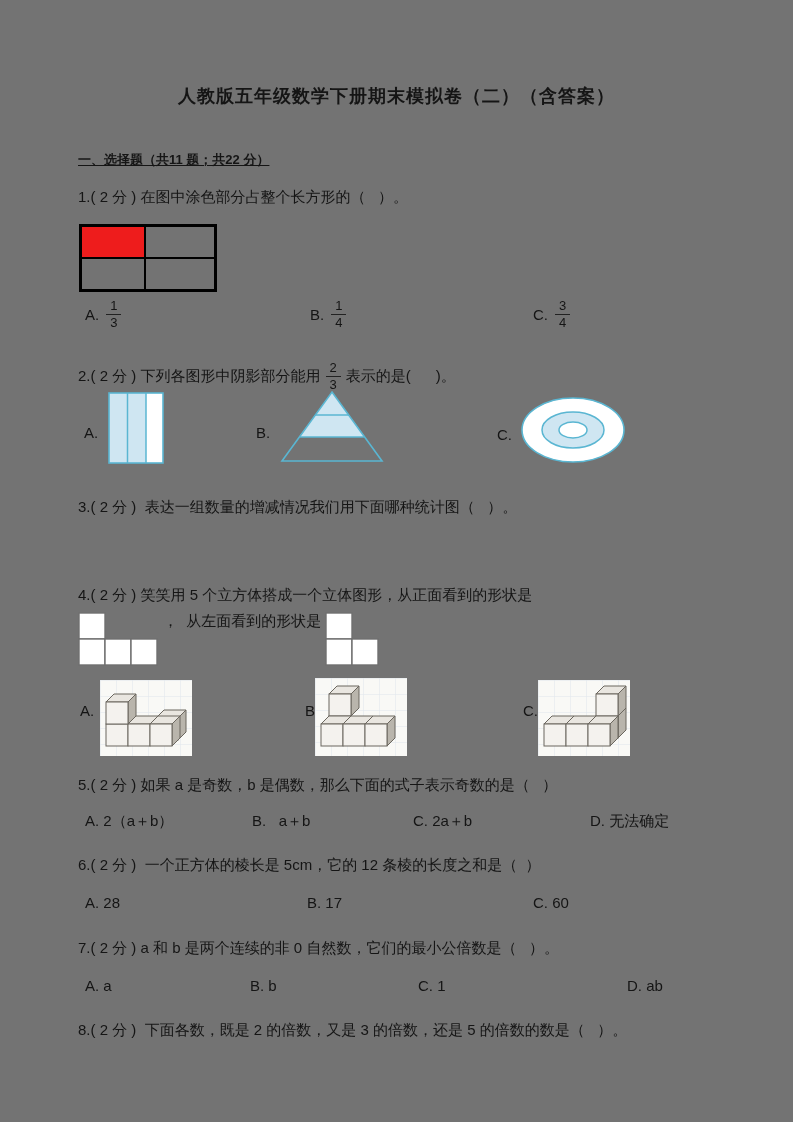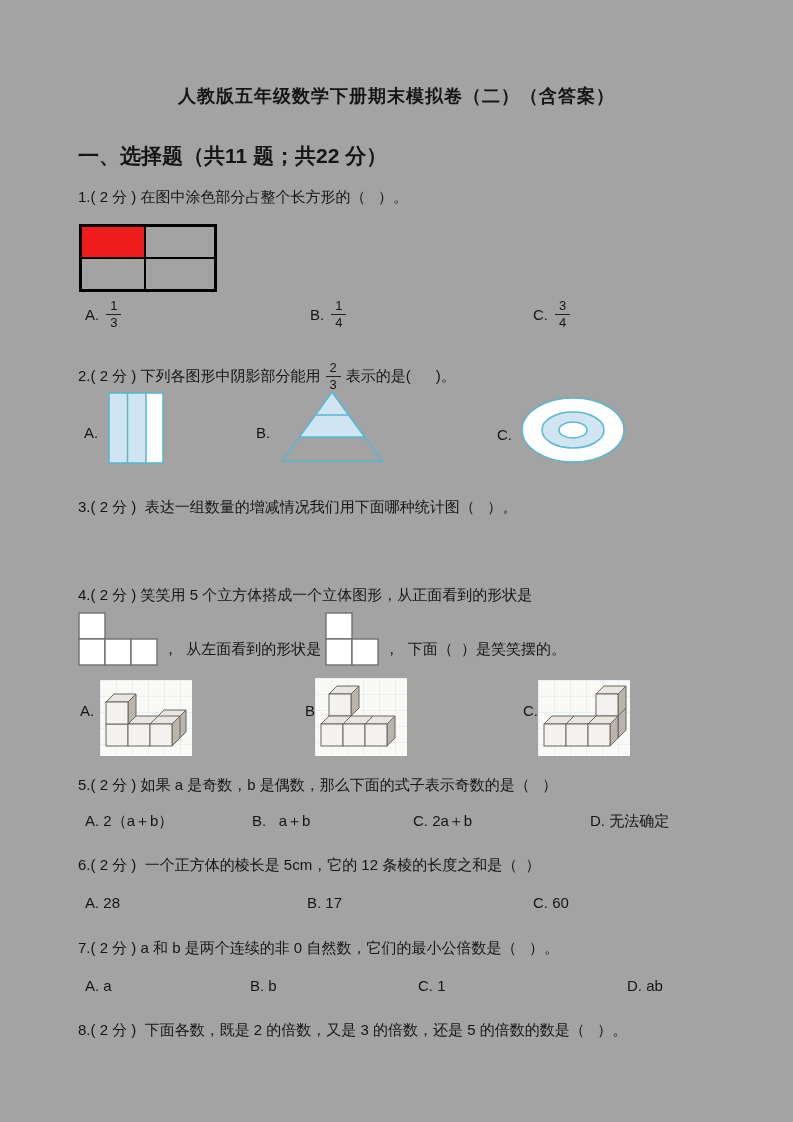--- a/index.html
+++ b/index.html
@@ -1,29 +1,29 @@
 <!DOCTYPE html>
 <html style="--shade-red: #ee1c1c; --shade-blue: #cfe6f2; --stroke-teal: #5ab6d2; --cube-front: #f4f2ee; --cube-top: #e9e6e0; --cube-side: #b9b5ac;"><head>
 <meta charset="utf-8">
 <style>
   html,body{margin:0;padding:0;background:#ffffff;}
   .page{
-    position:relative; width:793px; height:1122px; background:#a3a3a3;
+    position:relative; width:793px; height:1122px; background:#737373;
     font-family:"Liberation Sans","DejaVu Sans",sans-serif; color:#151515;
     overflow:hidden;
   }
   .abs{position:absolute;}
   .title{
     position:absolute; top:84px; left:0; width:100%;
     text-align:center; font-size:18px; font-weight:bold; letter-spacing:1px;
     white-space:pre;
   }
   .section{
-    position:absolute; top:142px; left:78px;
-    font-size:21px; font-weight:bold; white-space:pre;
+    position:absolute; top:151px; left:78px;
+    font-size:13px; font-weight:bold; white-space:pre;text-decoration:underline;
   }
   .qtext{
     position:absolute; left:78px; font-size:15px; white-space:pre-wrap;
     line-height:1.45;
   }
   .optrow{position:absolute; left:0; width:793px; height:26px;}
   .opt{position:absolute; font-size:15px; white-space:pre;}
   .fracopt{display:inline-flex; align-items:center; gap:7px;}
   .frac{
     display:inline-flex; flex-direction:column; align-items:center;
@@ -32,21 +32,21 @@
   .frac .num{padding:0 4px; border-bottom:1.4px solid #222;}
   .frac .den{padding:0 4px;}
   .q1grid{
     position:absolute; left:79px; top:224px; width:134px; height:64px;
     border:2px solid #000;
     display:grid; grid-template-columns:48% 52%; grid-template-rows:50% 50%;
   }
   .q1grid .cell{border:1px solid #000;}
   .q1grid .cell.red{background:var(--shade-red);}
   .flexrow{display:flex; align-items:center; gap:5px;margin-top:11px;}
-  .flexbottom{display:flex; align-items:flex-end; gap:4px;}
+  .flexbottom{display:flex; gap:4px;}
   .flexbottom .seg{padding-bottom:8px; font-size:15px; white-space:pre;}
   .figlabel{position:absolute; font-size:15px; white-space:pre;}
 </style>
 </head>
 <body>
 
 <div class="page">
 
   <div class="title">人教版五年级数学下册期末模拟卷（二）（含答案）</div>
   <div class="section">一、选择题（共11 题；共22 分）</div>
@@ -128,21 +128,20 @@
       </g>
     </svg>
     <span class="seg">，  从左面看到的形状是</span>
     <svg width="55" height="55" viewBox="0 0 55 55">
       <g style="fill:#ffffff;stroke:#6f6f6f;stroke-width:1.4">
         <rect x="1" y="1" width="26" height="26"></rect>
         <rect x="1" y="27" width="26" height="26"></rect>
         <rect x="27" y="27" width="26" height="26"></rect>
       </g>
     </svg>
-    <span class="seg">，  下面（  ）是笑笑摆的。</span>
   </div>
 
   <span class="figlabel" style="left:80px;top:702px">A.</span>
   <svg class="abs" style="left:100px;top:680px" width="92" height="76" viewBox="0 0 92 76">
     <defs>
         <pattern id="gA" width="16" height="16" patternUnits="userSpaceOnUse">
           <path d="M16 0H0V16" fill="none" stroke="#dfe6ec" stroke-width="1"></path>
         </pattern>
       </defs>
     <rect width="92" height="76" fill="#f9f9f6"></rect>

